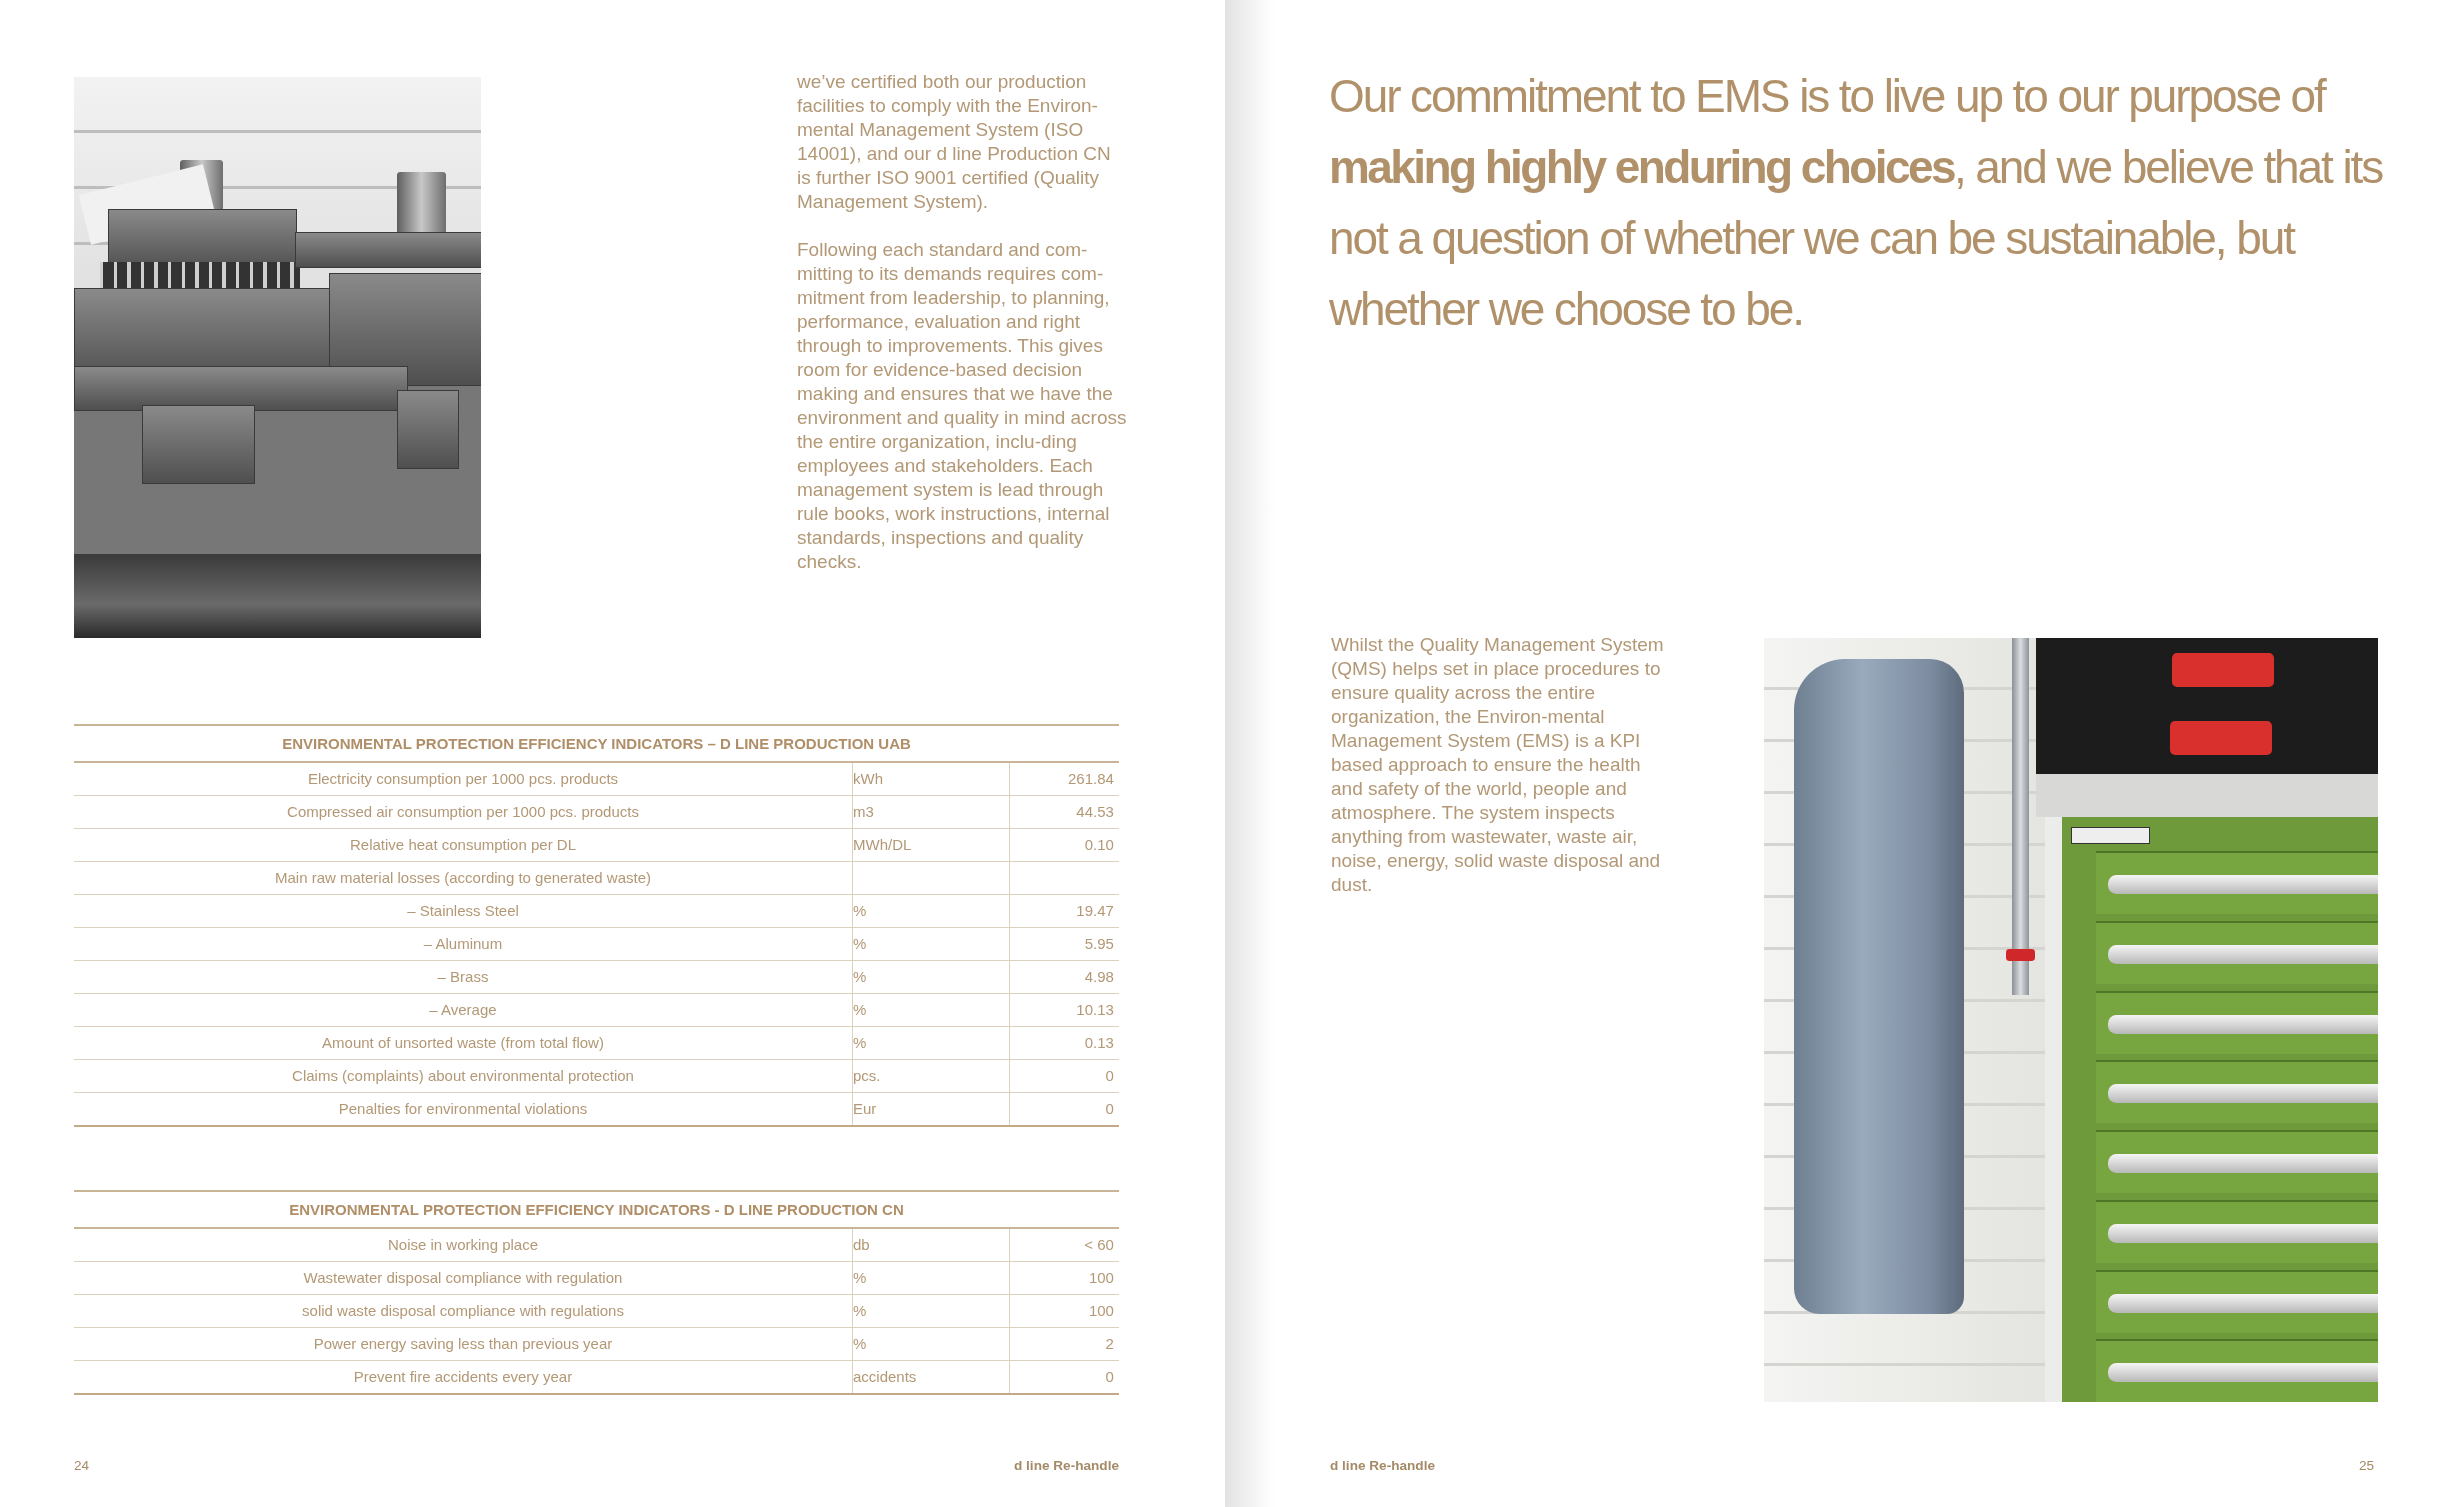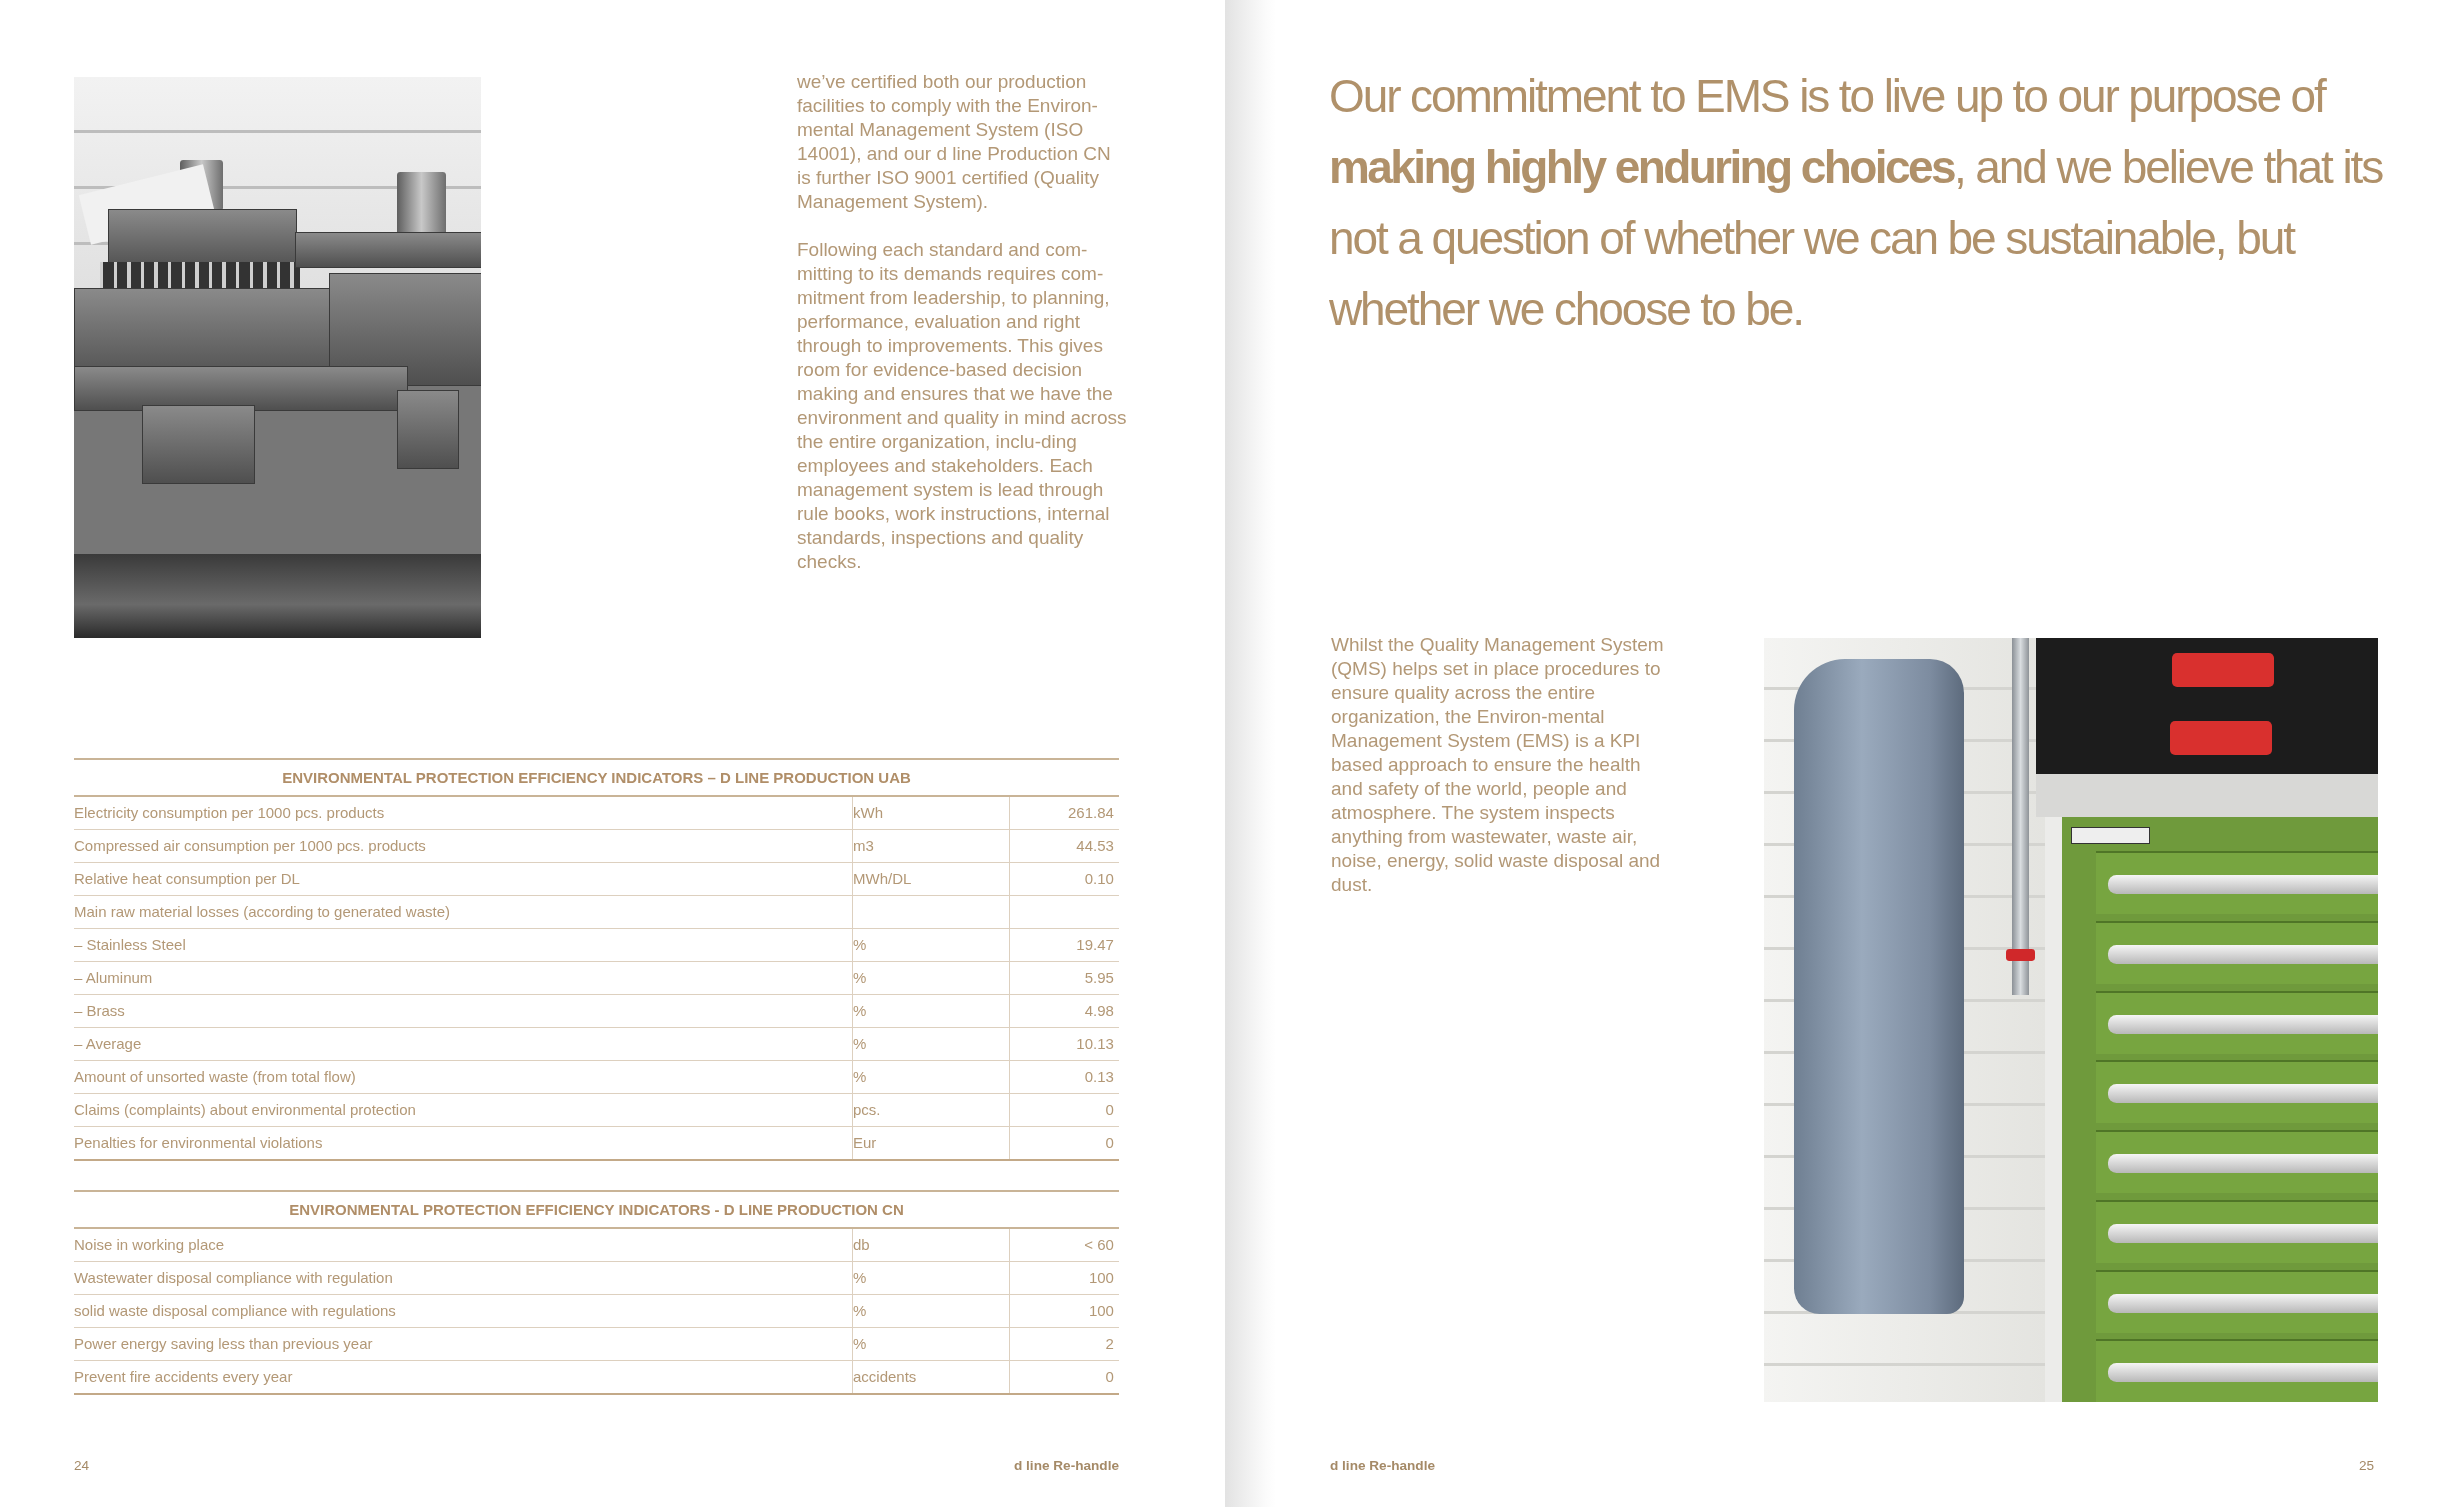--- a/index.html
+++ b/index.html
@@ -91,25 +91,25 @@
   }
   .kpi-table caption {
     caption-side: top; text-align: center; font-weight: bold;
     font-size: 15px; letter-spacing: 0; color: #b08e68;
     border-top: 2.6px solid #c9b497; border-bottom: 2.6px solid #c9b497;
     padding: 9.4px 0 8.5px 0;
   }
   .kpi-table td {
     height: 32px; padding: 0; border-bottom: 1.7px solid #ddd0bf; vertical-align: middle;
   }
-  .kpi-table td.label-cell { width: 778px; padding-left: 0; }
+  .kpi-table td.label-cell { width: 778px; padding-left: 0; text-align: center; }
   .kpi-table td.unit-cell { width: 133px; text-align: left; padding-right: 23px; border-left: 1.7px solid #ddd0bf; }
   .kpi-table td.value-cell { text-align: right; padding-right: 5.1px; border-left: 1.7px solid #ddd0bf; }
   .kpi-table tr:last-child td { border-bottom: 2.6px solid #c3a988; }
-  .table-uab { top: 724px; margin-top: 34px; }
+  .table-uab { top: 724px; }
   .table-cn { top: 1190px; }
 
   
   .footer-text { position: absolute; top: 1458px; font-size: 13.6px; color: #a58a67; }
   .page-num-left { left: 74px; }
   .footer-brand-left { left: 1014px; font-weight: bold; }
   .footer-brand-right { left: 1330px; font-weight: bold; }
   .page-num-right { left: 2359px; }
 
   

